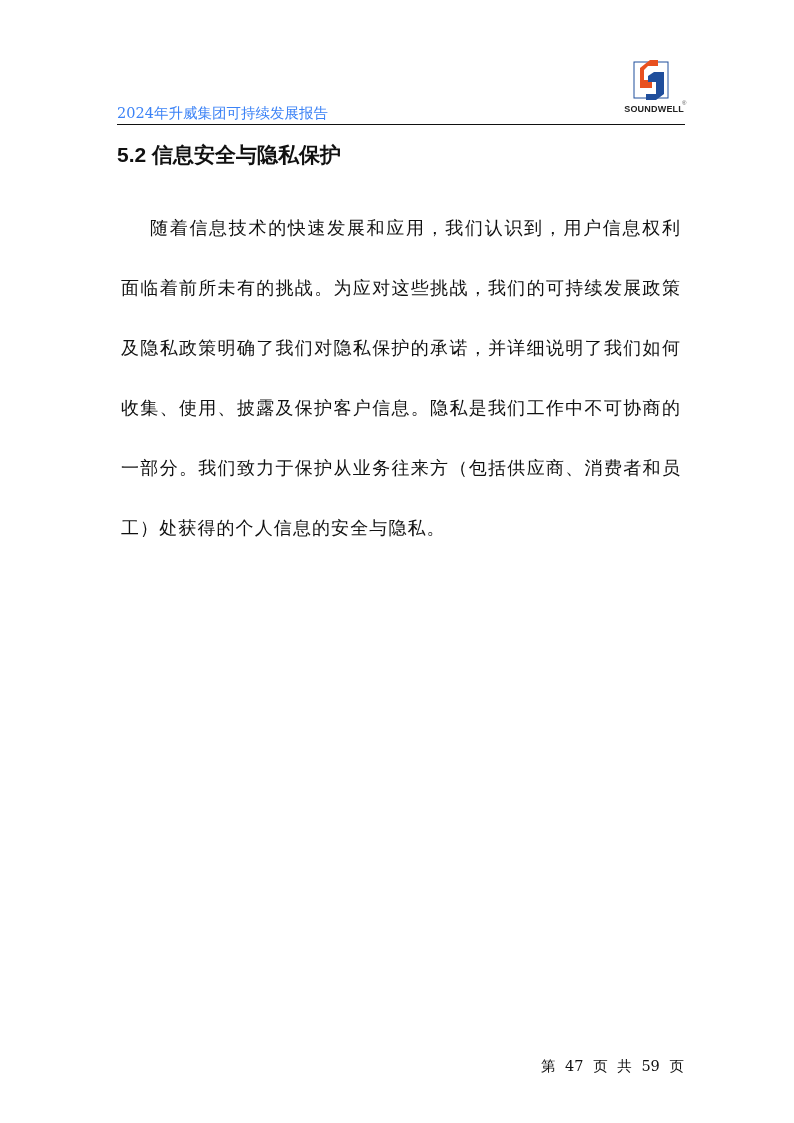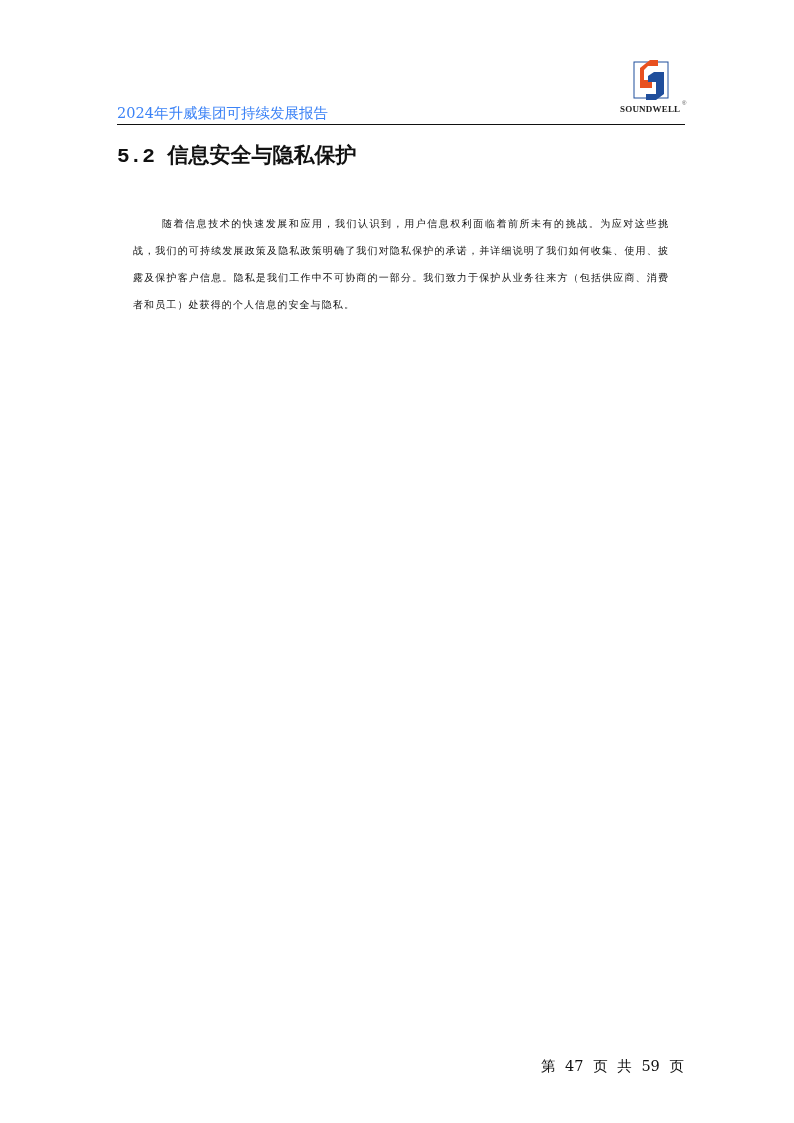--- a/index.html
+++ b/index.html
@@ -1,30 +1,30 @@
 <!DOCTYPE html>
 <html><head>
   <meta charset="utf-8">
   <style>
     html, body { margin: 0; padding: 0; background: #ffffff; }
     body { width: 794px; height: 1123px; position: relative; overflow: hidden;
            font-family: "DejaVu Serif", "Liberation Serif", serif; color: #111; }
     .logo { position: absolute; left: 620px; top: 58px; width: 70px; height: 66px; }
     .logo svg { position: absolute; left: 12px; top: 0; }
-    .logo-text { position: absolute; left: 0; top: 46px; width: 64px; text-align: left;
-                 font-family: Liberation Serif, serif; font-weight: bold; font-size: 9px;
+    .logo-text { position: absolute; left: 0; top: 46px; width: 64px; text-align: right;
+                 font-family: Liberation Sans, sans-serif; font-weight: bold; font-size: 9px;
                  letter-spacing: 0.2px; color: #222; }
     .logo-reg { position: absolute; left: 62px; top: 42px; font-family: "Liberation Sans", sans-serif;
                 font-size: 6px; color: #555; }
     .header-title { position: absolute; left: 117px; top: 104px; font-size: 14.5px; color: #3b82f6; }
     .header-rule { position: absolute; left: 117px; top: 124px; width: 568px; height: 1px; background: #111; }
     .section-title { position: absolute; left: 117px; top: 141px; font-size: 21px; font-weight: bold;
-                     font-family: Liberation Mono, monospace; color: #111; }
+                     font-family: Liberation Sans, sans-serif; color: #111; }
     .content { position: absolute; left: 117px; top: 194px; width: 568px; }
-    .p { font-size: 10px; line-height: 27px; margin: 16px; text-align: justify; letter-spacing: 1.1px; }
+    .p { font-size: 18px; line-height: 60px; margin: 4px; text-align: justify; letter-spacing: 1.1px; }
     .indent { text-indent: 29px; }
     .bold { font-weight: bold; font-family: "DejaVu Sans", "Liberation Sans", sans-serif; }
     .footer { position: absolute; left: 541px; top: 1057px; font-size: 14.5px; word-spacing: 5px; color: #111; }
   </style>
 </head>
 <body>
 
 <div class="logo">
   <svg width="40" height="44" viewBox="0 0 40 44">
     <rect x="2" y="4" width="34" height="36" fill="none" stroke="#1f4e9c" stroke-width="1"></rect>

